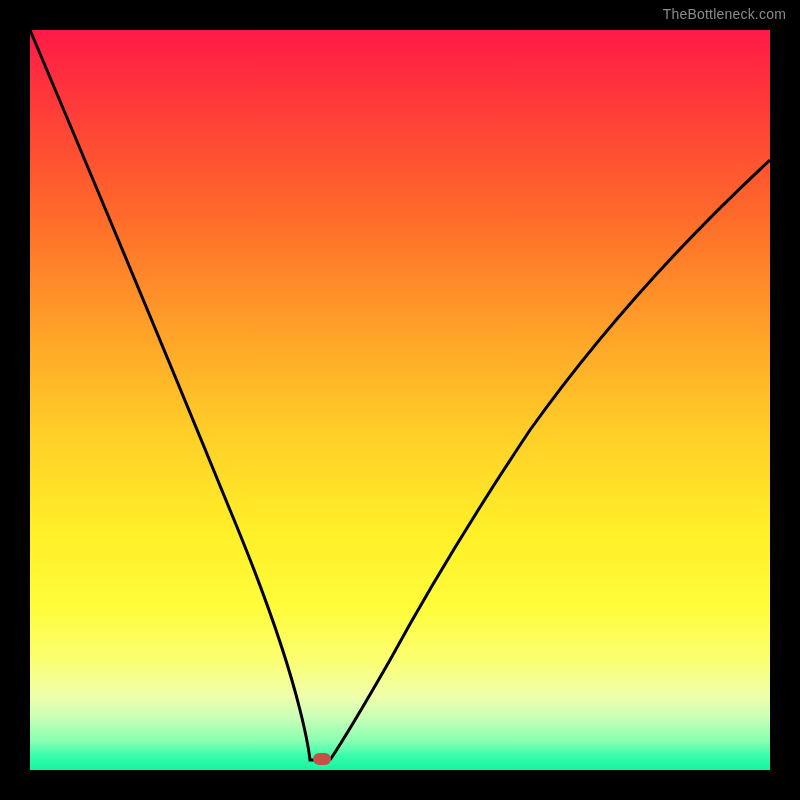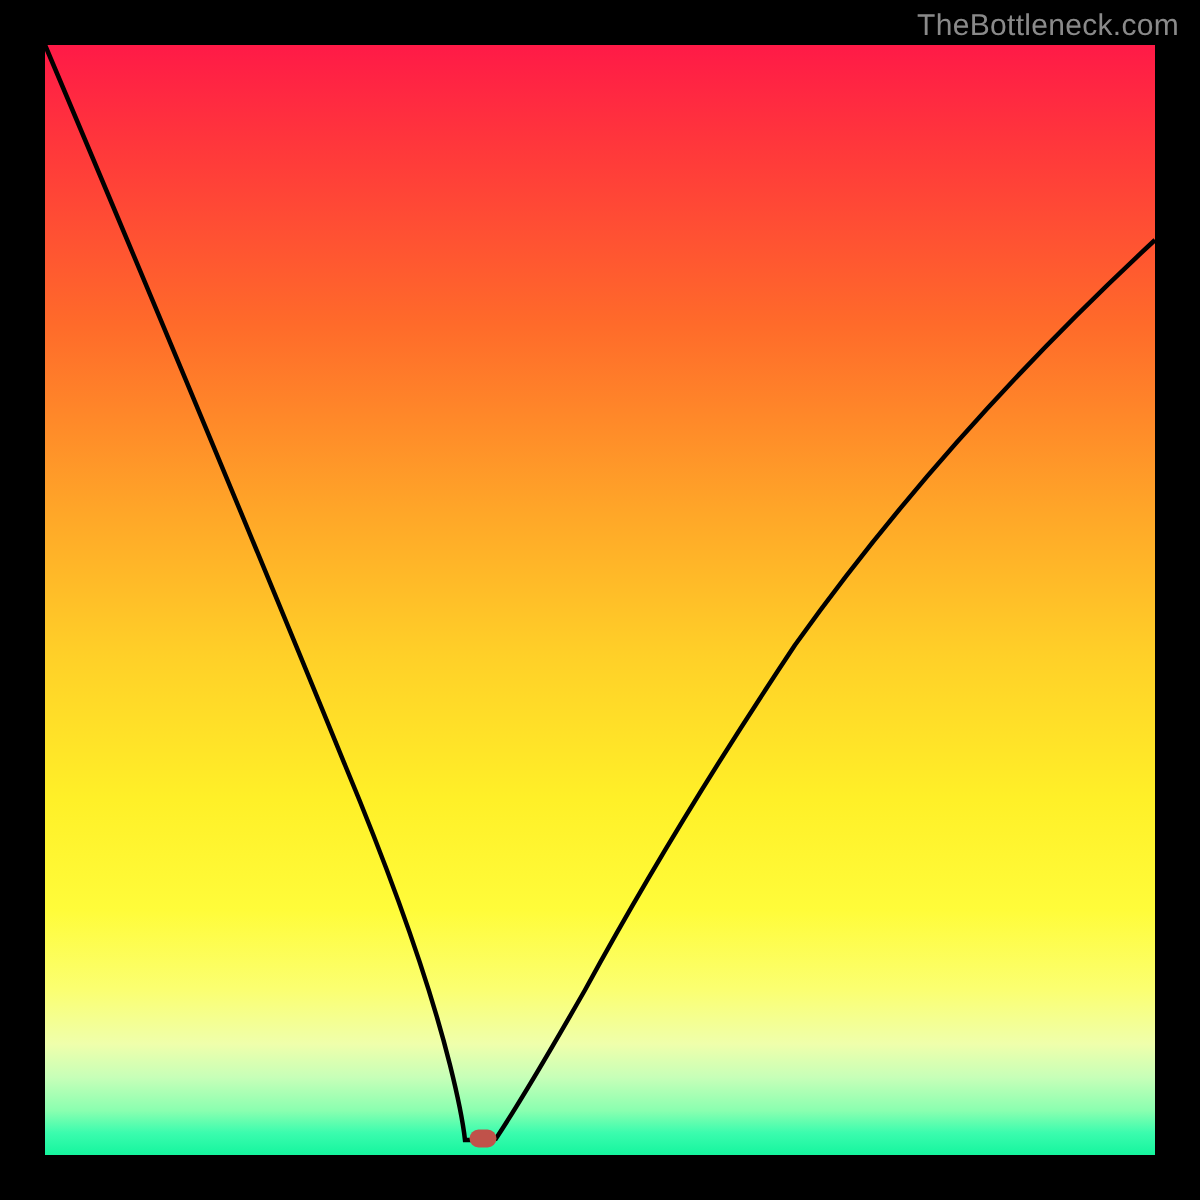--- a/index.html
+++ b/index.html
@@ -35,21 +35,21 @@
       #c7ffb8 93%,
       #8affb0 96%,
       #3bfcae 98%,
       #15f59e 100%);
   }
   .watermark {
     position: absolute;
     top: 6px;
     right: 14px;
     color: #8a8a8a;
-    font-size: 20px;
+    font-size: 14px;
     letter-spacing: 0.2px;
     user-select: none;
   }
   svg.curve {
     position: absolute;
     left: 0;
     top: 0;
     width: 740px;
     height: 740px;
     overflow: visible;

